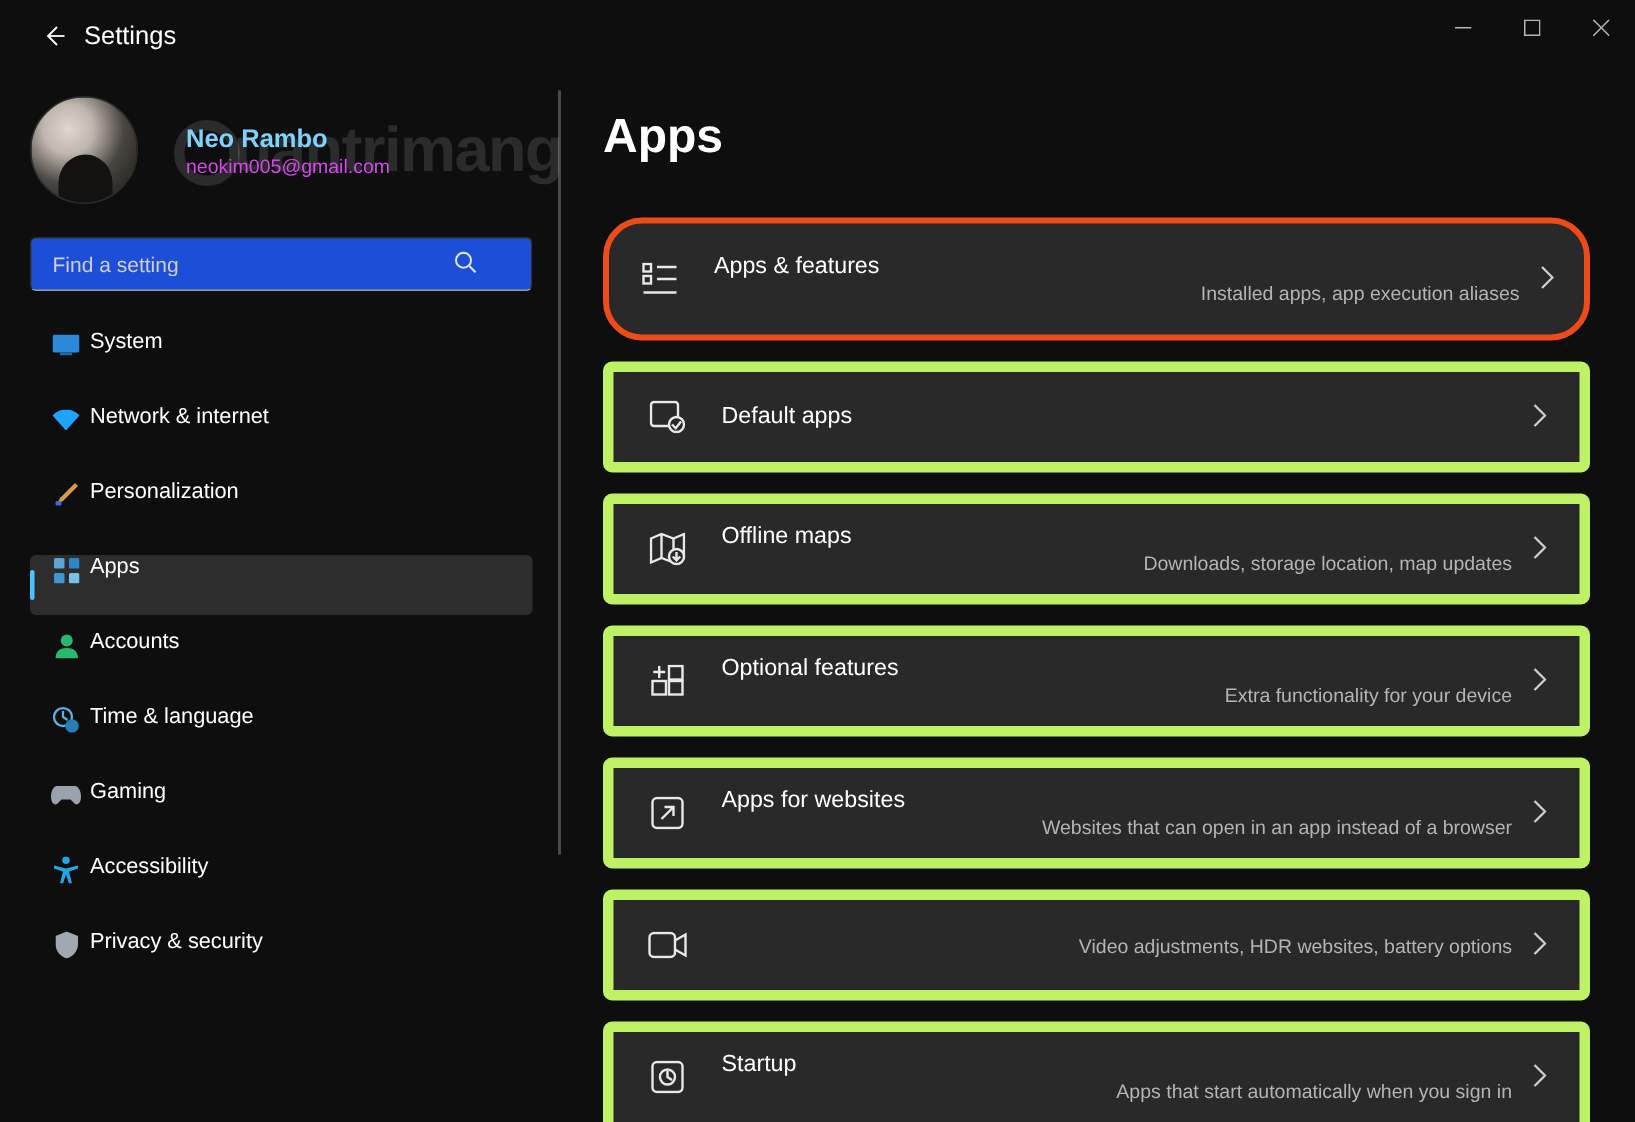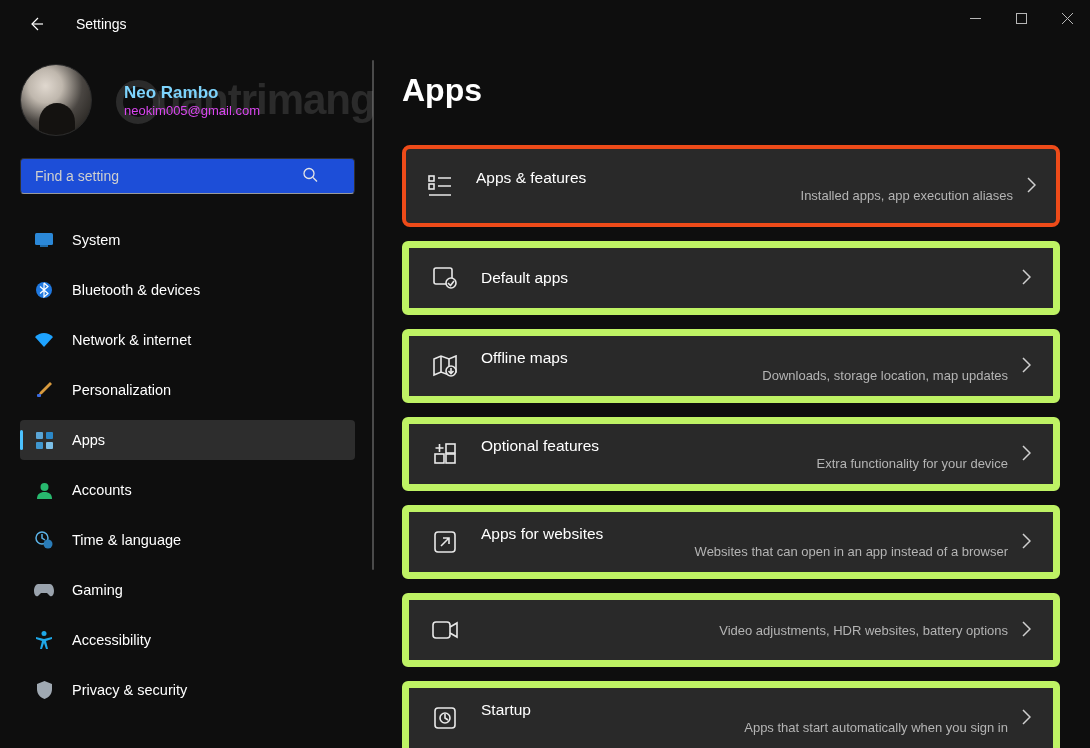--- a/index.html
+++ b/index.html
@@ -20,22 +20,22 @@
     padding: 0 8px;
     position: relative;
   }
   .back-btn {
     width: 40px; height: 40px;
     display: flex; align-items: center; justify-content: center;
     cursor: pointer;
     margin-left: 8px;
   }
   .title-text {
-    font-size: 14px;
-    margin-left: 20px;
+    font-size: 17px;
+    margin-left: 0;
     color: #fff;
   }
   .window-controls {
     position: absolute;
     right: 0; top: 0;
     height: 48px;
     display: flex;
   }
   .window-controls .wc {
     width: 46px; height: 32px;
@@ -135,22 +135,22 @@
     right: 34px; top: 50%;
     transform: translateY(-50%);
     color: #e6e6e6;
     pointer-events: none;
   }
 
   
   .nav { list-style: none; position: relative; }
   .nav-item {
     display: flex;
-    align-items: center;
-    gap: 18px;
+    align-items: flex-start;
+    gap: 6px;
     height: 40px;
     padding: 0 14px;
     border-radius: 4px;
     cursor: pointer;
     margin-bottom: 10px;
     font-size: 14.5px;
     color: #fff;
     position: relative;
     width: 335px;
   }
@@ -196,21 +196,21 @@
     height: 74px;
     display: flex;
     align-items: center;
     padding: 0 22px;
     margin-bottom: 14px;
     cursor: pointer;
     position: relative;
   }
   .card.highlight {
     border: 4px solid #ee4b19;
-    border-radius: 8px;
+    border-radius: 26px;
     height: 82px;
     padding: 0 20px;
   }
   .card-ico {
     width: 28px; height: 28px;
     display: flex; align-items: center; justify-content: center;
     color: #e8e8e8;
     flex-shrink: 0;
   }
   .card-body { margin-left: 22px; flex: 1; }
@@ -292,29 +292,20 @@
       <li class="nav-item">
         <span class="nav-ico ic-system">
           <svg width="18" height="14" viewBox="0 0 18 14">
               <rect x="0" y="0" width="18" height="12" rx="1.5" fill="#2b88d8"></rect>
               <rect x="5" y="12" width="8" height="2" fill="#1f6aa8"></rect>
             </svg>
         </span>
         <span>System</span>
       </li>
       <li class="nav-item">
-        <span class="nav-ico ic-bt">
-          <svg width="16" height="18" viewBox="0 0 16 18">
-              <circle cx="8" cy="9" r="8" fill="#1f78e0"></circle>
-              <path d="M8 2 L12 5.5 L8 9 L12 12.5 L8 16 V2 M4 5.5 L12 12.5 M4 12.5 L12 5.5" stroke="#fff" stroke-width="1.2" fill="none"></path>
-            </svg>
-        </span>
-        <span>Bluetooth &amp; devices</span>
-      </li>
-      <li class="nav-item">
         <span class="nav-ico ic-net">
           <svg width="18" height="14" viewBox="0 0 18 14" fill="#1ea3ff">
               <path d="M9 14 L0 4 C5 -1.3 13 -1.3 18 4 Z"></path>
             </svg>
         </span>
         <span>Network &amp; internet</span>
       </li>
       <li class="nav-item">
         <span class="nav-ico ic-person">
           <svg width="18" height="18" viewBox="0 0 18 18">

